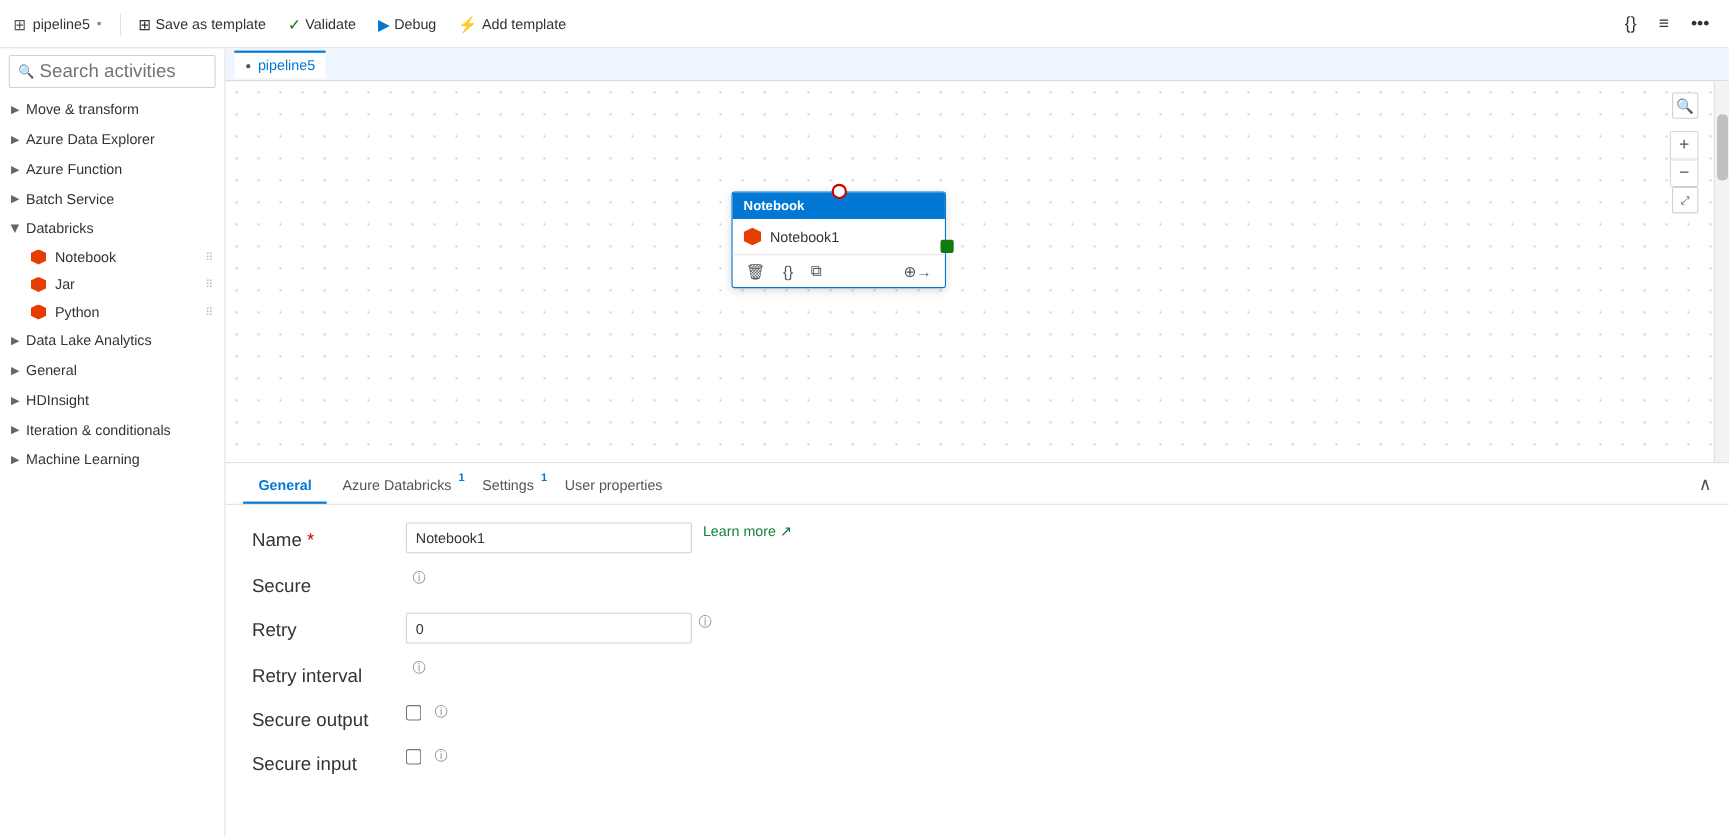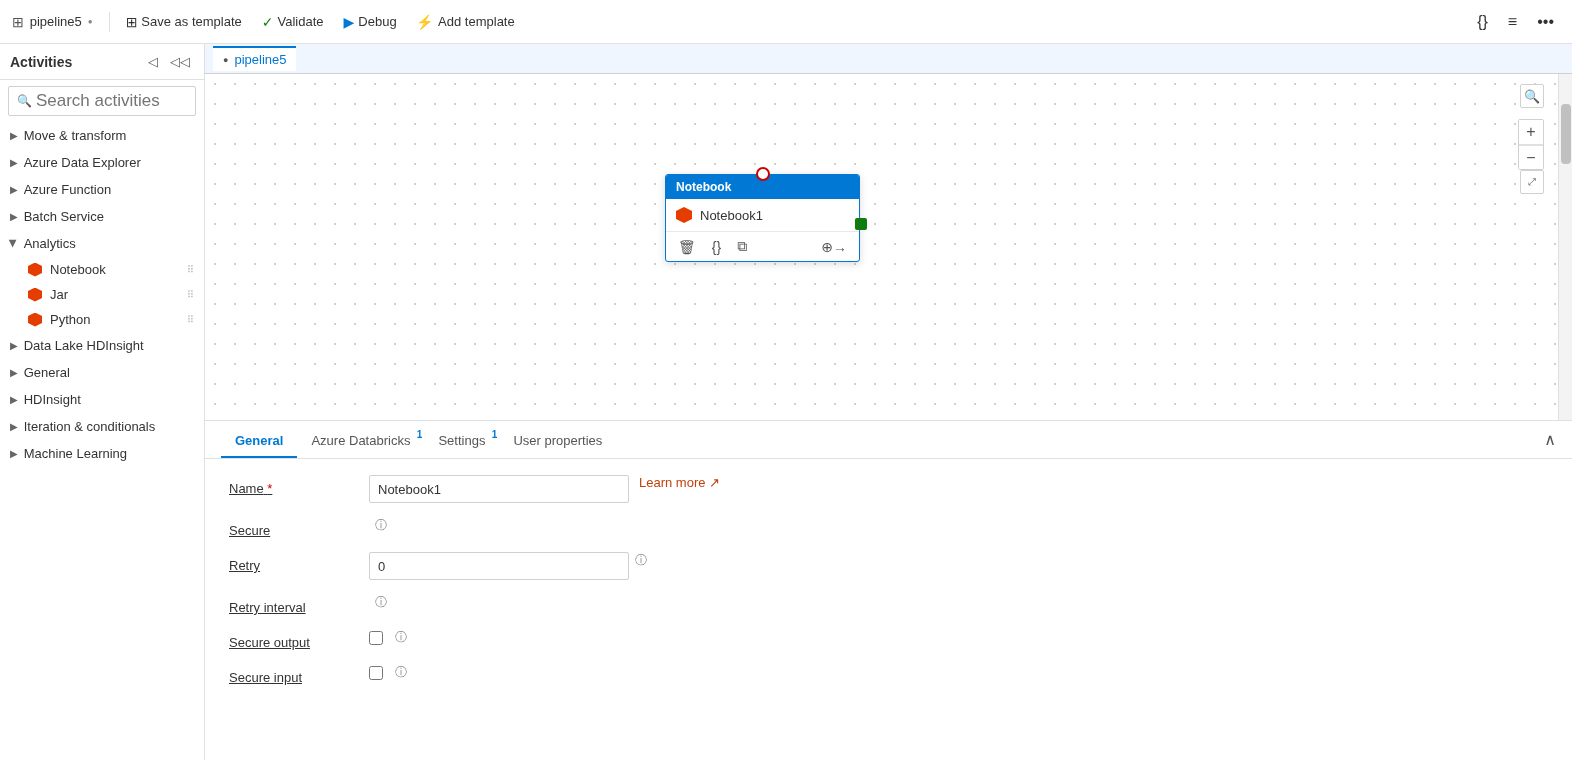--- a/index.html
+++ b/index.html
@@ -128,33 +128,32 @@
       position: absolute; top: 4px; right: 2px;
     }
     .collapse-btn { background: none; border: none; cursor: pointer; font-size: 16px; color: #555; }
 
     
     .form-area { padding: 16px 24px; overflow-y: auto; }
     .form-row {
       display: flex; align-items: flex-start; margin-bottom: 14px;
     }
     .form-label {
-      width: 140px; min-width: 140px; font-size: 13px; color: #333;
+      width: 140px; min-width: 140px; font-size: 17px; color: #333;
       padding-top: 6px;
-      text-decoration: underline;
     }
     .form-input {
       width: 260px; height: 28px; border: 1px solid #d0d0d0;
       padding: 3px 8px; font-size: 13px; border-radius: 2px; color: #333;
     }
     .form-textarea {
       width: 260px; height: 60px; border: 1px solid #d0d0d0;
       padding: 4px 8px; font-size: 13px; border-radius: 2px; resize: vertical;
     }
-    .learn-more { color: #c2410c; font-size: 13px; margin-left: 10px; text-decoration: none; cursor: pointer; }
+    .learn-more { color: #15803d; font-size: 13px; margin-left: 10px; text-decoration: none; cursor: pointer; }
     .info-icon { color: #888; font-size: 12px; margin-left: 6px; cursor: pointer; }
     .checkbox-row { display: flex; align-items: center; gap: 6px; }
     .form-checkbox { width: 14px; height: 14px; border: 1px solid #999; border-radius: 2px; }
 
     
     .db-icon-red {
       width: 16px; height: 16px;
       background: #e53d00;
       clip-path: polygon(50% 0%, 100% 25%, 100% 75%, 50% 100%, 0% 75%, 0% 25%);
       display: inline-block;
@@ -235,27 +234,20 @@
   <div class="toolbar-right">
     <button class="toolbar-icon-btn">{}</button>
     <button class="toolbar-icon-btn">≡</button>
     <button class="toolbar-icon-btn">•••</button>
   </div>
 </div>
 
 <div class="main-layout">
 
   <div class="sidebar">
-    <div class="sidebar-header">
-      <span class="sidebar-title">Activities</span>
-      <div class="sidebar-header-icons">
-        <button class="sidebar-header-icon">◁</button>
-        <button class="sidebar-header-icon">◁◁</button>
-      </div>
-    </div>
     <div class="search-box">
       <span class="search-icon">🔍</span>
       <input type="text" placeholder="Search activities" style="">
     </div>
     <div class="sidebar-content">
 
       <div class="sidebar-category">
         <span class="chevron">▶</span>
         <span>Move &amp; transform</span>
       </div>
@@ -270,21 +262,21 @@
         <span>Azure Function</span>
       </div>
 
       <div class="sidebar-category">
         <span class="chevron">▶</span>
         <span>Batch Service</span>
       </div>
 
       <div class="sidebar-category expanded">
         <span class="chevron" style="transform:rotate(90deg);display:inline-block;">▶</span>
-        <span>Analytics</span>
+        <span>Databricks</span>
       </div>
 
       <div class="sidebar-items">
         <div class="sidebar-item">
           <div class="sidebar-item-left">
             <span class="db-icon-sm"></span>
             <span>Notebook</span>
           </div>
           <span class="drag-handle">⠿</span>
         </div>
@@ -299,21 +291,21 @@
           <div class="sidebar-item-left">
             <span class="db-icon-sm"></span>
             <span>Python</span>
           </div>
           <span class="drag-handle">⠿</span>
         </div>
       </div>
 
       <div class="sidebar-category">
         <span class="chevron">▶</span>
-        <span>Data Lake HDInsight</span>
+        <span>Data Lake Analytics</span>
       </div>
 
       <div class="sidebar-category">
         <span class="chevron">▶</span>
         <span>General</span>
       </div>
 
       <div class="sidebar-category">
         <span class="chevron">▶</span>
         <span>HDInsight</span>

